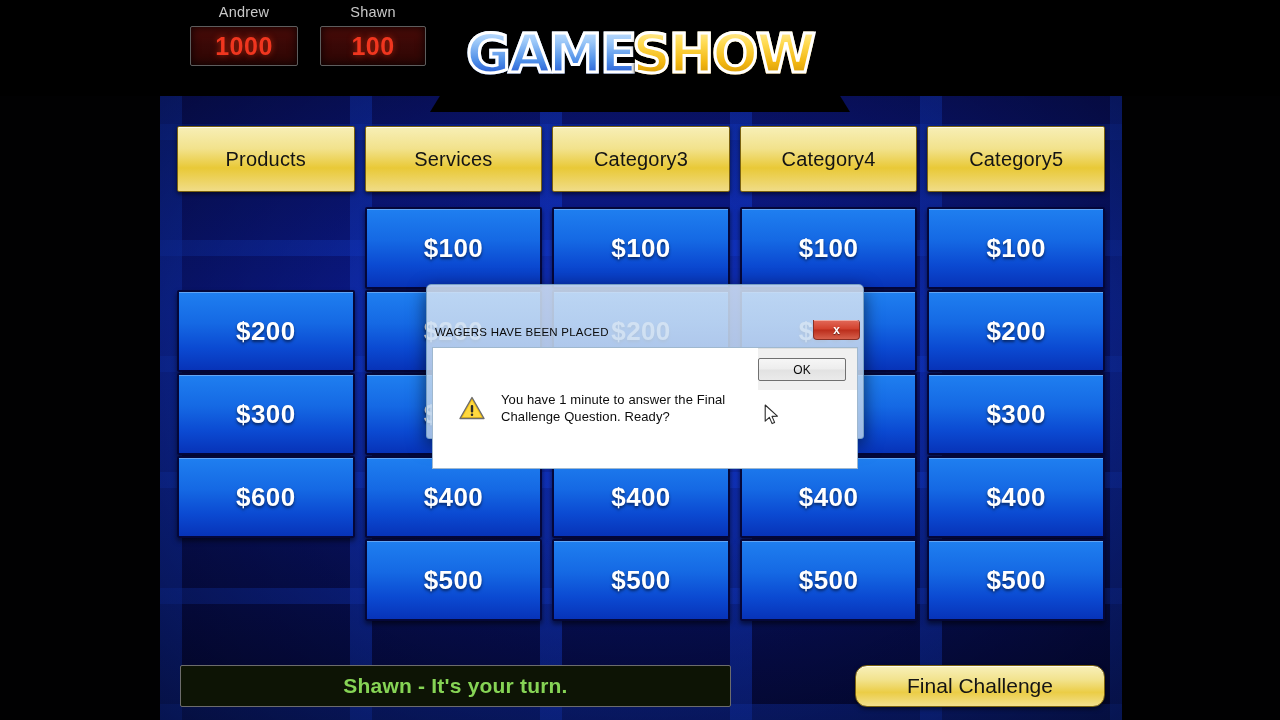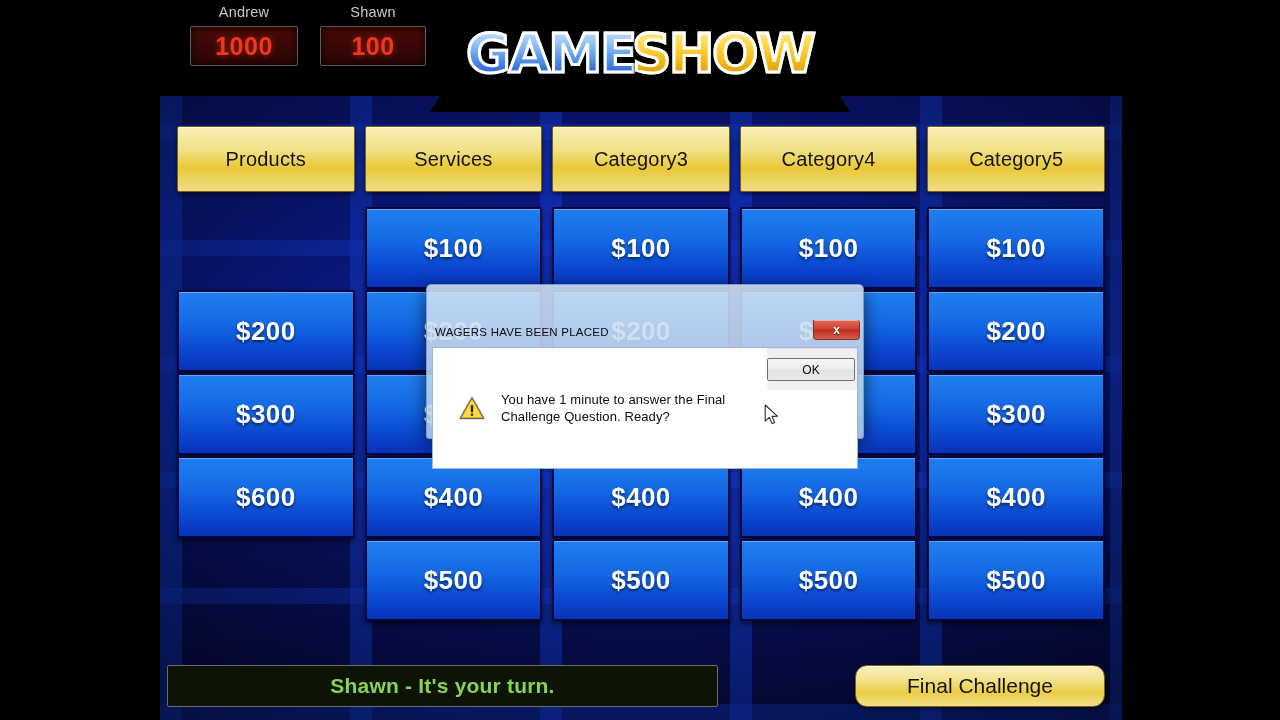--- a/index.html
+++ b/index.html
@@ -167,21 +167,21 @@
   }
   .tile.empty {
     background: transparent;
     border-color: transparent;
     box-shadow: none;
   }
 
   
   #turn-bar {
     position: absolute;
-    left: 7px; bottom: 13px;
+    left: 20px; bottom: 13px;
     width: 551px; height: 42px;
     background: #0d1405;
     border: 1px solid #6c6c6c;
     border-radius: 2px;
     display: flex;
     align-items: center;
     justify-content: center;
     z-index: 6;
   }
   #turn-text {
@@ -270,21 +270,21 @@
     line-height: 17px;
     letter-spacing: .1px;
   }
   #dlg-buttonrow {
     height: 42px;
     background: #f0f0f0;
     border-top: 1px solid #dfdfdf;
     display: flex;
     align-items: center;
     justify-content: flex-end;
-    padding-right: 2px;
+    padding-right: 11px;
   }
   #ok-button {
     width: 88px; height: 23px;
     border: 1px solid #707070;
     border-radius: 2px;
     background: linear-gradient(180deg,#f6f6f6 0%, #ededed 48%, #e2e2e2 52%, #eaeaea 100%);
     display: flex;
     align-items: center;
     justify-content: center;
     color: #0a0a0a;

